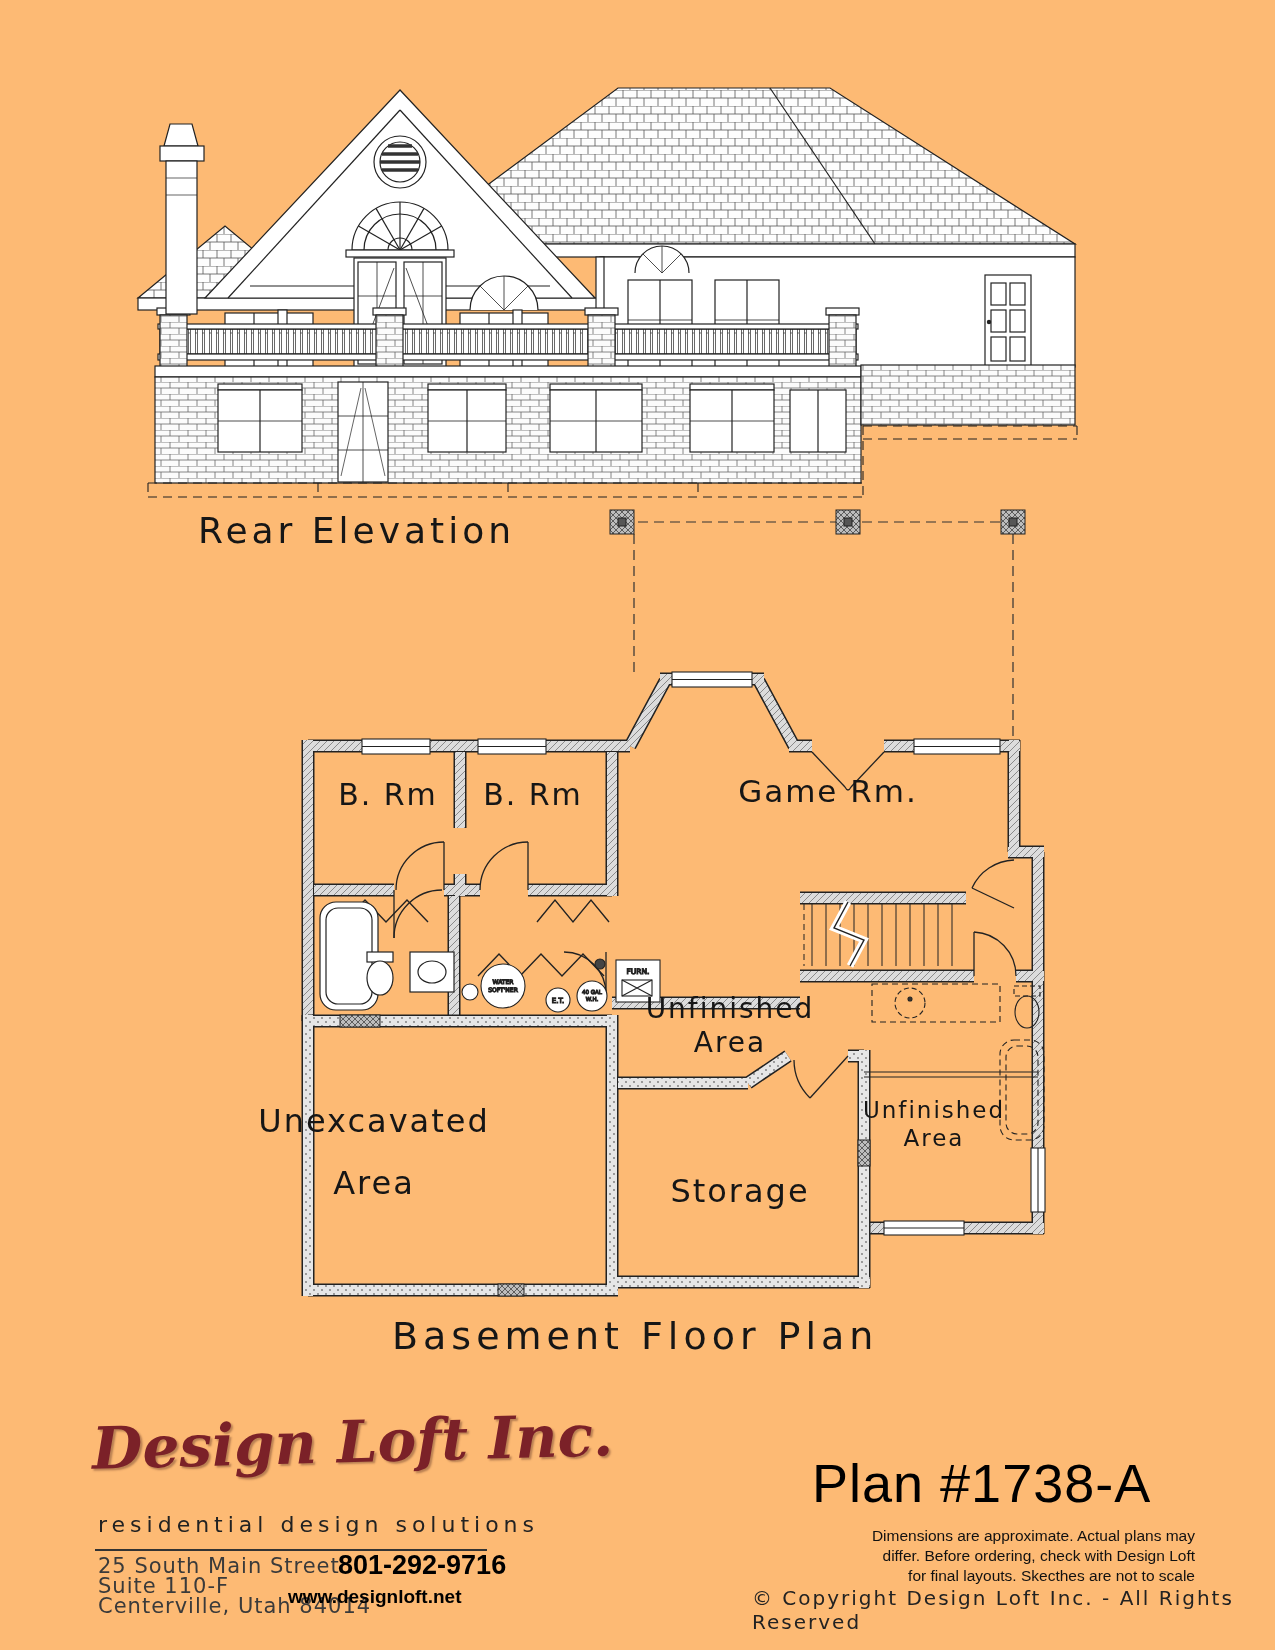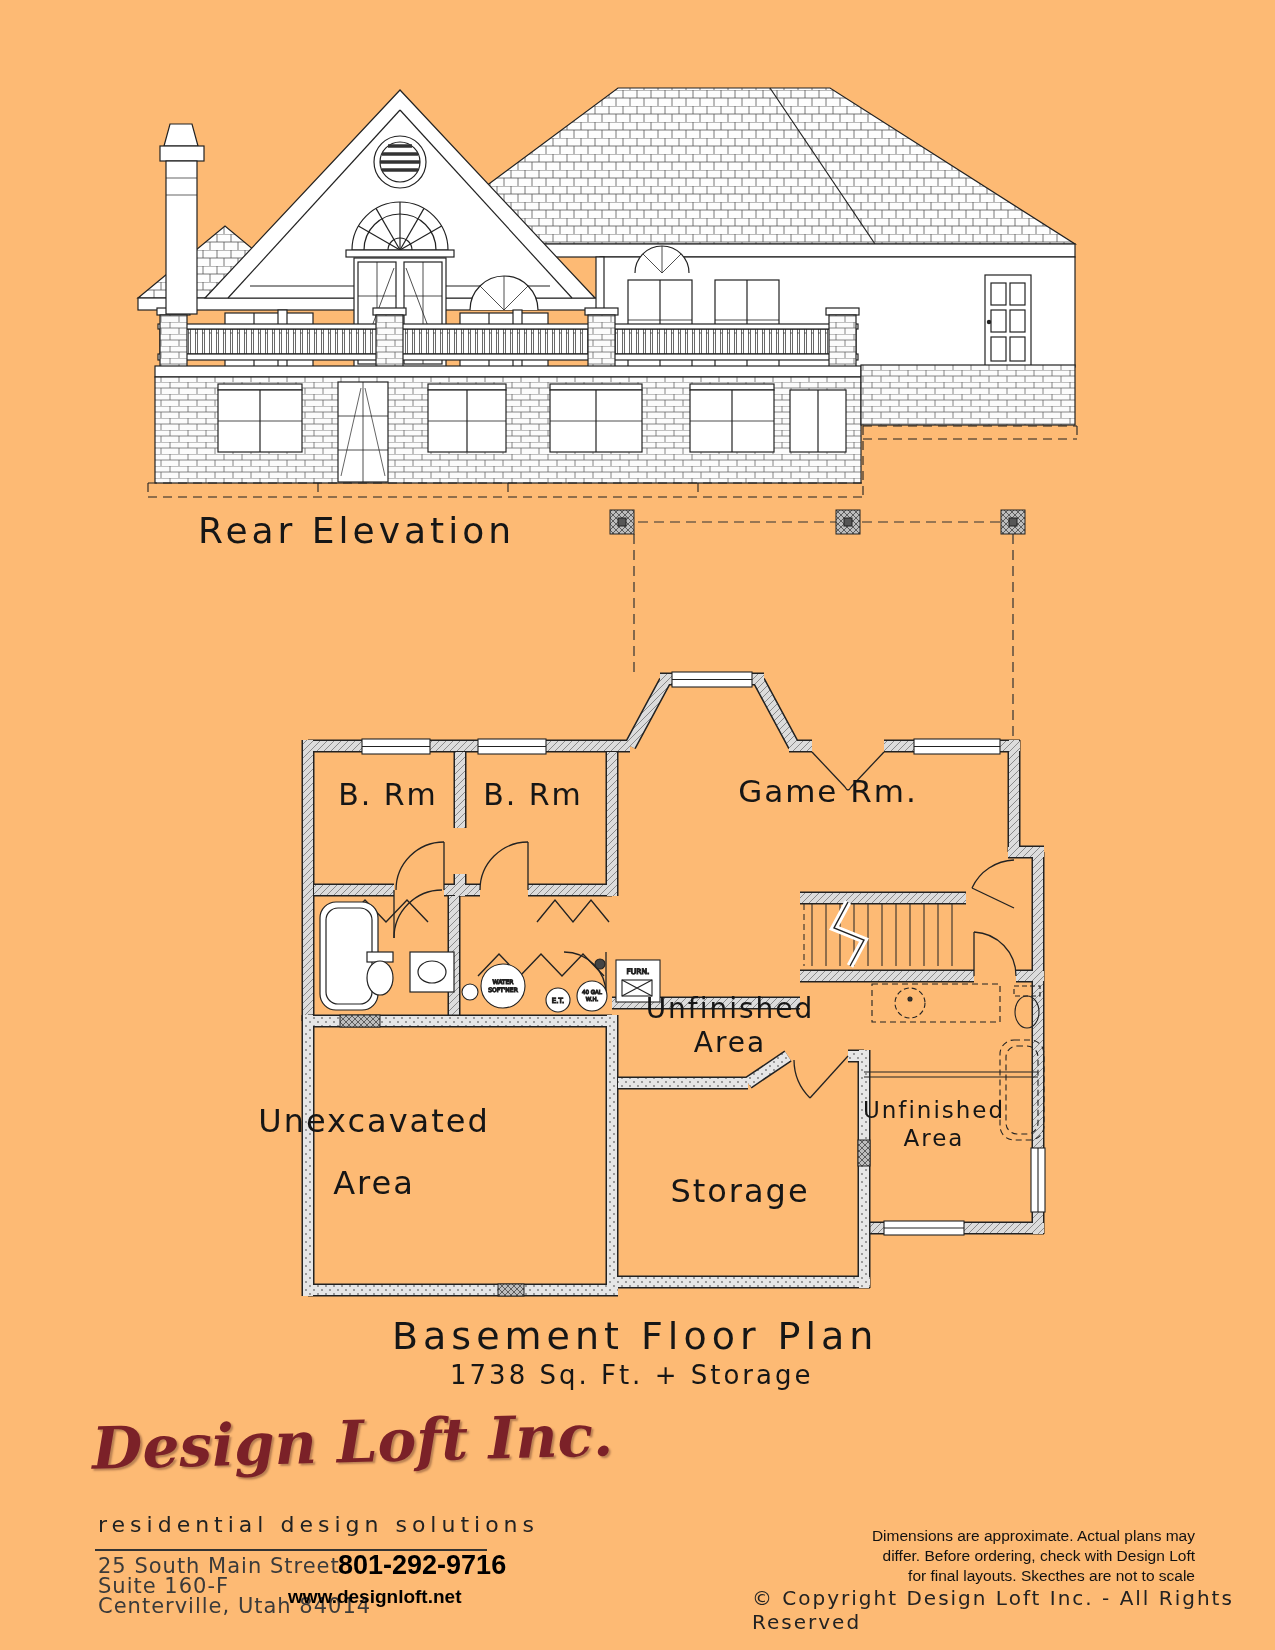--- a/index.html
+++ b/index.html
@@ -368,32 +368,32 @@
       <text class="room-lbl" x="582" y="552" font-size="28" text-anchor="middle">Area</text>
       <text class="room-lbl" x="226" y="632" font-size="32" text-anchor="middle">Unexcavated</text>
       <text class="room-lbl" x="226" y="694" font-size="32" text-anchor="middle">Area</text>
       <text class="room-lbl" x="786" y="618" font-size="23" text-anchor="middle">Unfinished</text>
       <text class="room-lbl" x="786" y="646" font-size="23" text-anchor="middle">Area</text>
       <text class="room-lbl" x="592" y="702" font-size="32" text-anchor="middle">Storage</text>
     </g>
   </svg>
 
   <div class="abs cap plan-cap">Basement Floor Plan</div>
-  <div class="abs cap plan-subcap">1738 Sq. Ft. + Storage</div>
 
   <div class="abs logo">Design Loft Inc.</div>
   <div class="abs tagline">residential design solutions</div>
   <div class="abs rule"></div>
   <div class="abs addr">
     <div>25 South Main Street</div>
-    <div>Suite 160-F</div>
+    <div>Suite 110-F</div>
     <div>Centerville, Utah 84014</div>
   </div>
   <div class="abs phone">801-292-9716</div>
   <div class="abs website">www.designloft.net</div>
+  <div class="abs plan-number">Plan #1738-A</div>
   <div class="abs disclaimer">
     <div>Dimensions are approximate.  Actual plans may</div>
     <div>differ.  Before ordering, check with Design Loft</div>
     <div>for final layouts.  Skecthes are not to scale</div>
   </div>
   <div class="abs copyright">©  Copyright Design Loft Inc. - All Rights Reserved</div>
 
 </div>
 
 </body></html>

